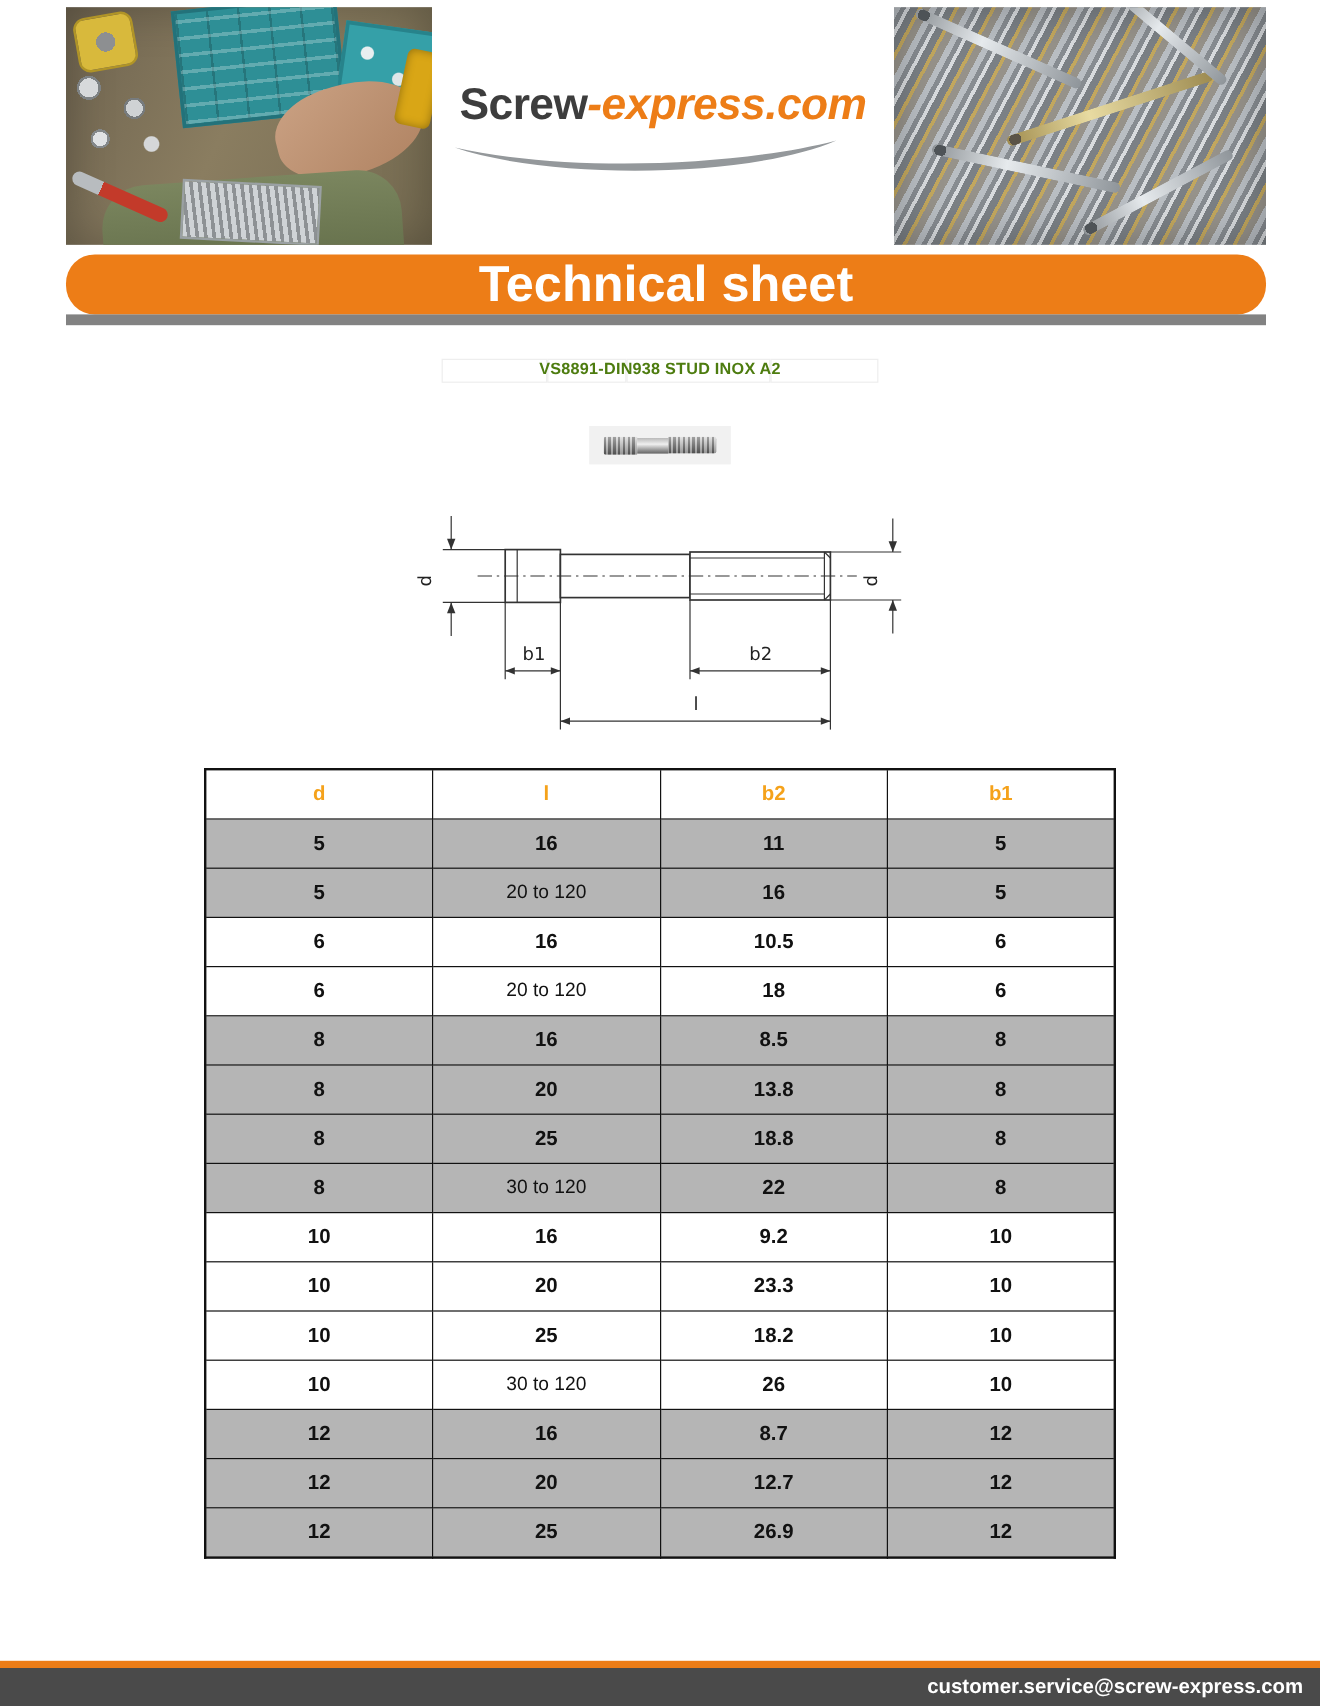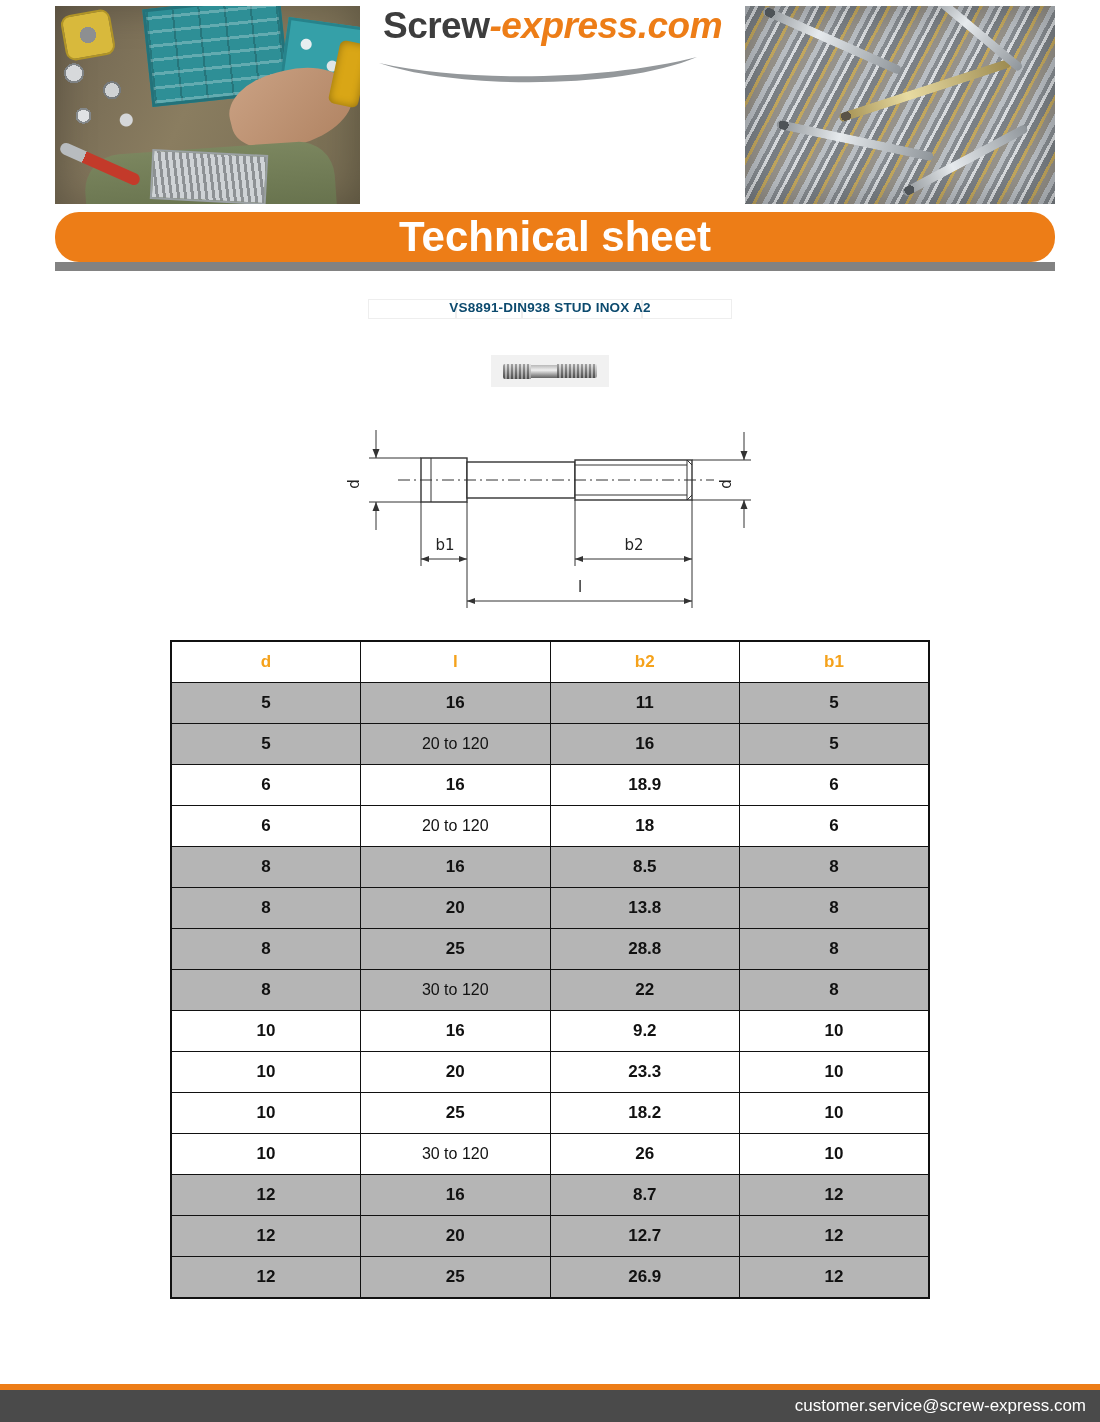--- a/index.html
+++ b/index.html
@@ -46,38 +46,38 @@
                  linear-gradient(90deg,#8d9296,#e6eaed 40%,#8f959a);}
   .s1{left:12px;top:30px;width:150px;transform:rotate(24deg);}
   .s2{left:90px;top:80px;width:180px;transform:rotate(-18deg);
       background:radial-gradient(circle at 7px 50%,#5a5347 0 5px,transparent 5px),
                  linear-gradient(90deg,#a08c4e,#e8dba2 40%,#9c8a50);}
   .s3{left:30px;top:130px;width:160px;transform:rotate(12deg);}
   .s4{left:150px;top:150px;width:140px;transform:rotate(-28deg);}
   .s5{left:170px;top:20px;width:120px;transform:rotate(40deg);}
 
   .logo-area{position:absolute;left:305px;top:0;width:385px;height:198px;background:#fff;
-      display:flex;flex-direction:column;align-items:center;justify-content:flex-start;}
+      display:flex;flex-direction:column;align-items:center;justify-content:center;}
   .logo-line{font-size:37px;font-weight:bold;letter-spacing:-0.5px;line-height:1.1;white-space:nowrap;}
   .logo-dark{color:#3d3d3d;}
   .logo-orange{color:#ED7D17;font-style:italic;}
   .swoosh{margin-top:6px;margin-left:-30px;}
 
   
   .banner{position:absolute;left:55px;top:212px;width:1000px;height:50px;background:#ED7D17;
       display:flex;align-items:center;justify-content:center;border-radius:24px;}
   .banner span{color:#fff;font-size:42px;font-weight:bold;}
   .banner-strip{position:absolute;left:55px;top:262px;width:1000px;height:9px;background:#828282;}
 
   
   .ghost-row{position:absolute;left:368px;top:299px;width:364px;height:20px;display:flex;opacity:.35;}
   .ghost-row div{border:1px solid #cfcfcf;height:100%;box-sizing:border-box;}
   .g1{width:88px;} .g2{width:66px;} .g3{width:120px;} .g4{width:90px;}
   .product-title{position:absolute;left:0;top:300px;width:1100px;text-align:center;
-      color:#0c4a6e;font-size:13.5px;font-weight:bold;letter-spacing:.2px;}
+      color:#4d7c0f;font-size:13.5px;font-weight:bold;letter-spacing:.2px;}
 
   
   .stud-photo{position:absolute;left:50%;top:355px;transform:translateX(-50%);
       width:118px;height:32px;background:#f1f1f1;display:flex;align-items:center;justify-content:center;}
   .stud-part{box-sizing:border-box;}
   .stud-thread-l{width:28px;height:15px;border-radius:2px 0 0 2px;
       background:linear-gradient(180deg,rgba(255,255,255,.35),rgba(0,0,0,.3)),
                  repeating-linear-gradient(90deg,#6f6f6f 0 2px,#d6d6d6 2px 4px);}
   .stud-shank{width:26px;height:13px;
       background:linear-gradient(180deg,#b9b9b9,#efefef 40%,#8f8f8f 80%,#636363);}
@@ -99,21 +99,21 @@
   .dim-table th,.dim-table td{border:1px solid #111;text-align:center;height:40px;padding:0;}
   .dim-table th{color:#F5A21B;font-size:17px;font-weight:bold;background:#fff;}
   .dim-table td{font-size:17px;font-weight:bold;color:#111;background:#fff;}
   .dim-table td.range{font-size:16px;font-weight:normal;}
   .dim-table tr.row-gray td{background:#B5B5B5;}
 
   
   .footer-strip{position:absolute;left:0;top:1384px;width:1100px;height:6px;background:#ED7D17;}
   .footer-bar{position:absolute;left:0;top:1390px;width:1100px;height:32px;background:#4A4A4A;
       display:flex;align-items:center;justify-content:flex-end;padding-right:14px;box-sizing:border-box;}
-  .footer-bar span{color:#fff;font-weight:normal;font-size:17px;}
+  .footer-bar span{color:#fff;font-weight:bold;font-size:17px;}
 </style>
 </head>
 <body>
 
 <div class="page">
 
   <div class="header">
     <div class="photo photo-left">
       <div class="decor pl-washers"></div>
       <div class="decor pl-tray"></div>
@@ -231,21 +231,21 @@
         </tr>
         <tr class="row-gray">
           <td>5</td>
           <td class="range">20 to 120</td>
           <td>16</td>
           <td>5</td>
         </tr>
         <tr class="row-white">
           <td>6</td>
           <td>16</td>
-          <td>18.9</td>
+          <td>10.5</td>
           <td>6</td>
         </tr>
         <tr class="row-white">
           <td>6</td>
           <td class="range">20 to 120</td>
           <td>18</td>
           <td>6</td>
         </tr>
         <tr class="row-gray">
           <td>8</td>
@@ -255,21 +255,21 @@
         </tr>
         <tr class="row-gray">
           <td>8</td>
           <td>20</td>
           <td>13.8</td>
           <td>8</td>
         </tr>
         <tr class="row-gray">
           <td>8</td>
           <td>25</td>
-          <td>28.8</td>
+          <td>18.8</td>
           <td>8</td>
         </tr>
         <tr class="row-gray">
           <td>8</td>
           <td class="range">30 to 120</td>
           <td>22</td>
           <td>8</td>
         </tr>
         <tr class="row-white">
           <td>10</td>

